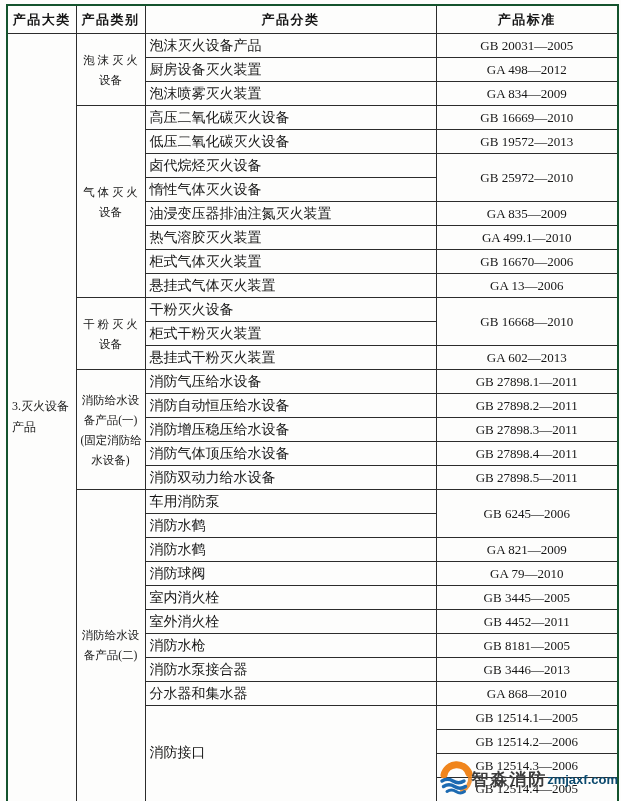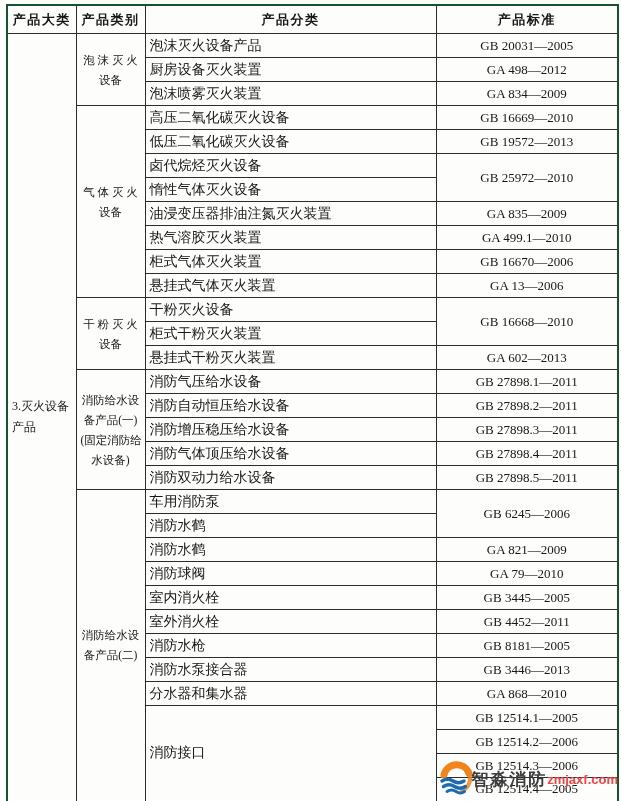--- a/index.html
+++ b/index.html
@@ -43,21 +43,21 @@
     position:absolute;right:3px;bottom:4px;z-index:5;
     display:flex;align-items:center;
   }
   .wm-logo{width:36px;height:36px;flex:0 0 auto;margin-right:-3px;}
   .wm-text{display:flex;line-height:1;}
   .wm-brand{
     font-size:17px;font-weight:700;color:#3c3c3c;letter-spacing:2px;
     font-family:"Liberation Sans","DejaVu Sans",sans-serif;
   }
   .wm-site{
-    font-size:13px;font-weight:700;color:#ef4444;margin-top:2px;
+    font-size:13px;font-weight:700;color:#0c4a6e;margin-top:2px;
     font-family:"Liberation Sans","DejaVu Sans",sans-serif;
   }
 </style>
 </head>
 <body>
 
 <table class="doc-table">
   <colgroup>
     <col style="width:69px">
       <col style="width:69px">

